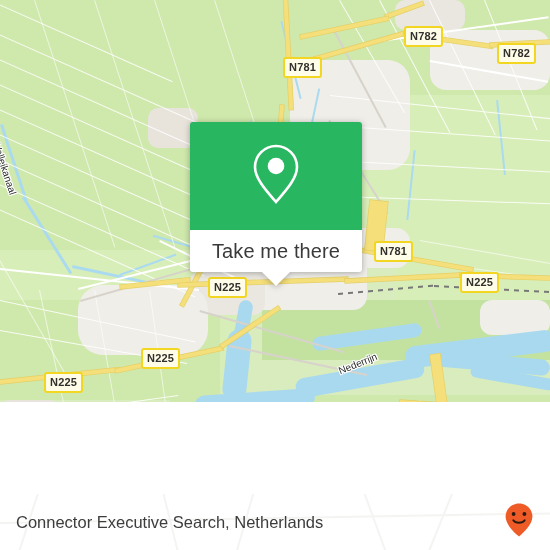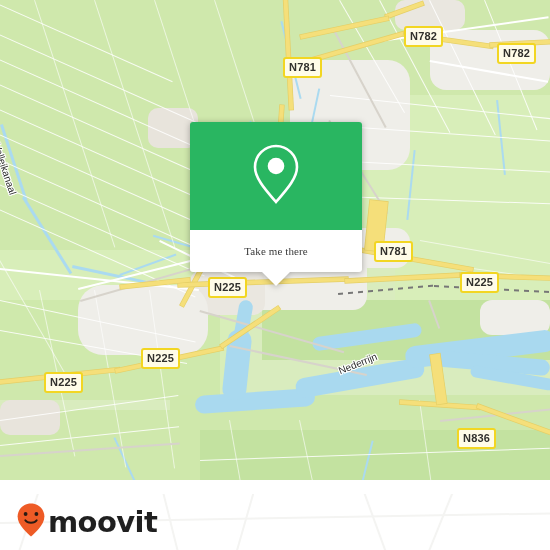--- a/index.html
+++ b/index.html
@@ -5,21 +5,21 @@
   html,body{margin:0;padding:0;}
   body{
     width:550px;height:550px;overflow:hidden;
     font-family:"Liberation Sans", sans-serif;
     background:#ffffff;
   }
   #root{position:relative;width:550px;height:550px;overflow:hidden;}
 
   
   .map{
-    position:absolute;left:0;top:0;width:550px;height:480px;
+    position:absolute;left:0;top:0;width:550px;height:402px;
     overflow:hidden;background:#7dd3fc;
   }
   .map-base{
     position:absolute;left:0;top:0;width:550px;height:494px;
     background:#d9ecbe;
   }
   
   .green-wash{position:absolute;background:#cfe8ab;opacity:.95;}
   .green-soft{position:absolute;background:#d8eeb9;}
   .urban{position:absolute;background:#efeee9;}
@@ -66,22 +66,22 @@
   }
   .callout-top{
     background:#29b661;height:108px;border-radius:3px 3px 0 0;
     display:flex;align-items:center;justify-content:center;
   }
   .callout-bottom{
     background:#ffffff;height:42px;border-radius:0 0 3px 3px;
     display:flex;align-items:center;justify-content:center;
   }
   .callout-label{
-    color:#3a3a3a;font-size:11px;letter-spacing:.1px;
-    font-family:Liberation Serif, serif;
+    color:#3a3a3a;font-size:20px;letter-spacing:.1px;
+    font-family:Liberation Sans, sans-serif;
   }
   .callout-tail{
     position:absolute;left:50%;transform:translateX(-50%);top:150px;
     width:0;height:0;border-left:14px solid transparent;
     border-right:14px solid transparent;border-top:14px solid #ffffff;
   }
 
   
   .attrib{
     position:absolute;left:0;top:468px;
@@ -286,27 +286,27 @@
 
   <div class="footer">
     <div class="footer-ghost" style="left:40px;top:-10px;width:2px;height:90px;transform:rotate(18deg);"></div>
     <div class="footer-ghost" style="left:160px;top:-10px;width:2px;height:90px;transform:rotate(-14deg);"></div>
     <div class="footer-ghost" style="left:255px;top:-10px;width:2px;height:90px;transform:rotate(16deg);"></div>
     <div class="footer-ghost" style="left:360px;top:-10px;width:2px;height:90px;transform:rotate(-20deg);"></div>
     <div class="footer-ghost" style="left:455px;top:-10px;width:2px;height:90px;transform:rotate(22deg);"></div>
     <div class="footer-ghost" style="left:0px;top:28px;width:560px;height:2px;transform:rotate(-1deg);"></div>
 
     <div class="footer-inner">
+      <span class="place-name">Connector Executive Search, Netherlands</span>
       <span class="brand">
         <span>
           <svg width="30" height="36" viewBox="0 0 30 36" aria-hidden="true">
             <path d="M15 1.5 C7.5 1.5 1.6 7.4 1.6 14.6 C1.6 23 11 31.2 15 34.5 C19 31.2 28.4 23 28.4 14.6 C28.4 7.4 22.5 1.5 15 1.5 Z" fill="#ee5b26"></path>
             <circle cx="9.6" cy="12" r="1.9" fill="#2a1a12"></circle>
             <circle cx="20.4" cy="12" r="1.9" fill="#2a1a12"></circle>
             <path d="M9.3 18.2 C11.4 21.6 18.6 21.6 20.7 18.2" fill="none" stroke="#2a1a12" stroke-width="1.9" stroke-linecap="round"></path>
           </svg>
         </span>
-        <span class="brand-word">moovit</span>
       </span>
     </div>
   </div>
 
 </div>
 
 </body></html>

